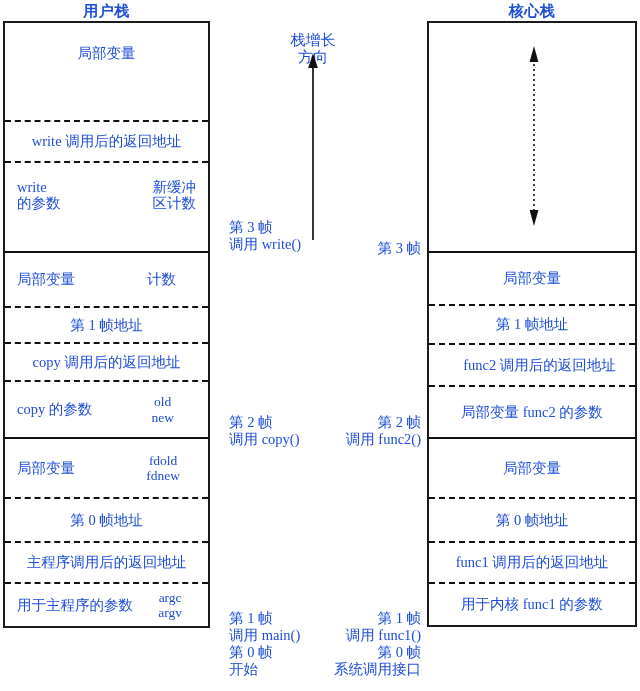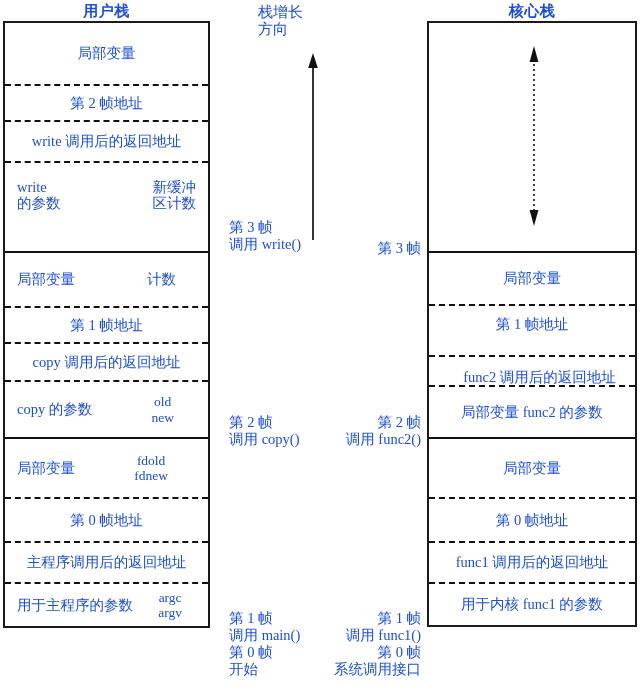--- a/index.html
+++ b/index.html
@@ -79,22 +79,23 @@
   }
   .frame-note.right-al { text-align: right; }
   .frame-note.left-al { text-align: left; }
   .frame-note .ln { display: block; margin-left: 12px; }
 
   
   .grow-label {
     position: absolute;
     font-size: 15px;
     line-height: 1.15;
-    text-align: left;
-    white-space: nowrap;
+    text-align: center;
+    white-space: nowrap;
+    margin-top: 28px;
   }
   .grow-label .ln { display: block; }
 
   .arrow-svg { position: absolute; }
 </style>
 </head>
 <body>
 
 <div id="page">
 
@@ -111,23 +112,20 @@
     <line x1="12" y1="190" x2="12" y2="14" stroke="#111" stroke-width="1.7"></line>
     <polygon points="12,3 7.2,18 16.8,18" fill="#111"></polygon>
   </svg>
 
   <div class="stack" style="left:3px; top:21px; width:207px; height:607px;">
 
     <div class="cell" style="top:0px; height:61px;">
       <span class="center-label">局部变量</span>
     </div>
 
-    <div class="cell sep-dash" style="top:61px; height:36px;">
-      <span class="center-label">第 2 帧地址</span>
-    </div>
 
     <div class="cell sep-dash" style="top:97px; height:41px;">
       <span class="center-label">write 调用后的返回地址</span>
     </div>
 
     <div class="cell sep-dash split" style="top:138px; height:66px;">
       <span class="vars" style="margin-left:0; text-align:left;">
         <span class="v">write</span>
         <span class="v">的参数</span>
       </span>
@@ -155,21 +153,21 @@
     <div class="cell sep-dash split" style="top:357px; height:57px;">
       <span class="lead">copy 的参数</span>
       <span class="vars" style="margin-right:22px; font-size:13.5px;">
         <span class="v">old</span>
         <span class="v">new</span>
       </span>
     </div>
 
     <div class="cell sep-solid split" style="top:414px; height:60px;">
       <span class="lead">局部变量</span>
-      <span class="vars" style="margin-right:28px; font-size:13.5px;">
+      <span class="vars" style="margin-right:16px; font-size:13.5px;">
         <span class="v">fdold</span>
         <span class="v">fdnew</span>
       </span>
     </div>
 
     <div class="cell sep-dash" style="top:474px; height:44px;">
       <span class="center-label">第 0 帧地址</span>
     </div>
 
     <div class="cell sep-dash" style="top:518px; height:41px;">
@@ -198,21 +196,21 @@
     </svg>
 
     <div class="cell sep-solid" style="top:228px; height:53px;">
       <span class="center-label">局部变量</span>
     </div>
 
     <div class="cell sep-dash" style="top:281px; height:39px;">
       <span class="center-label">第 1 帧地址</span>
     </div>
 
-    <div class="cell sep-dash" style="top:332px; height:42px;padding-left:15px;">
+    <div class="cell sep-dash" style="top:320px; height:42px;padding-left:15px;">
       <span class="center-label">func2 调用后的返回地址</span>
     </div>
 
     <div class="cell sep-dash" style="top:362px; height:52px;">
       <span class="center-label">局部变量 func2 的参数</span>
     </div>
 
     <div class="cell sep-solid" style="top:414px; height:60px;">
       <span class="center-label">局部变量</span>
     </div>

